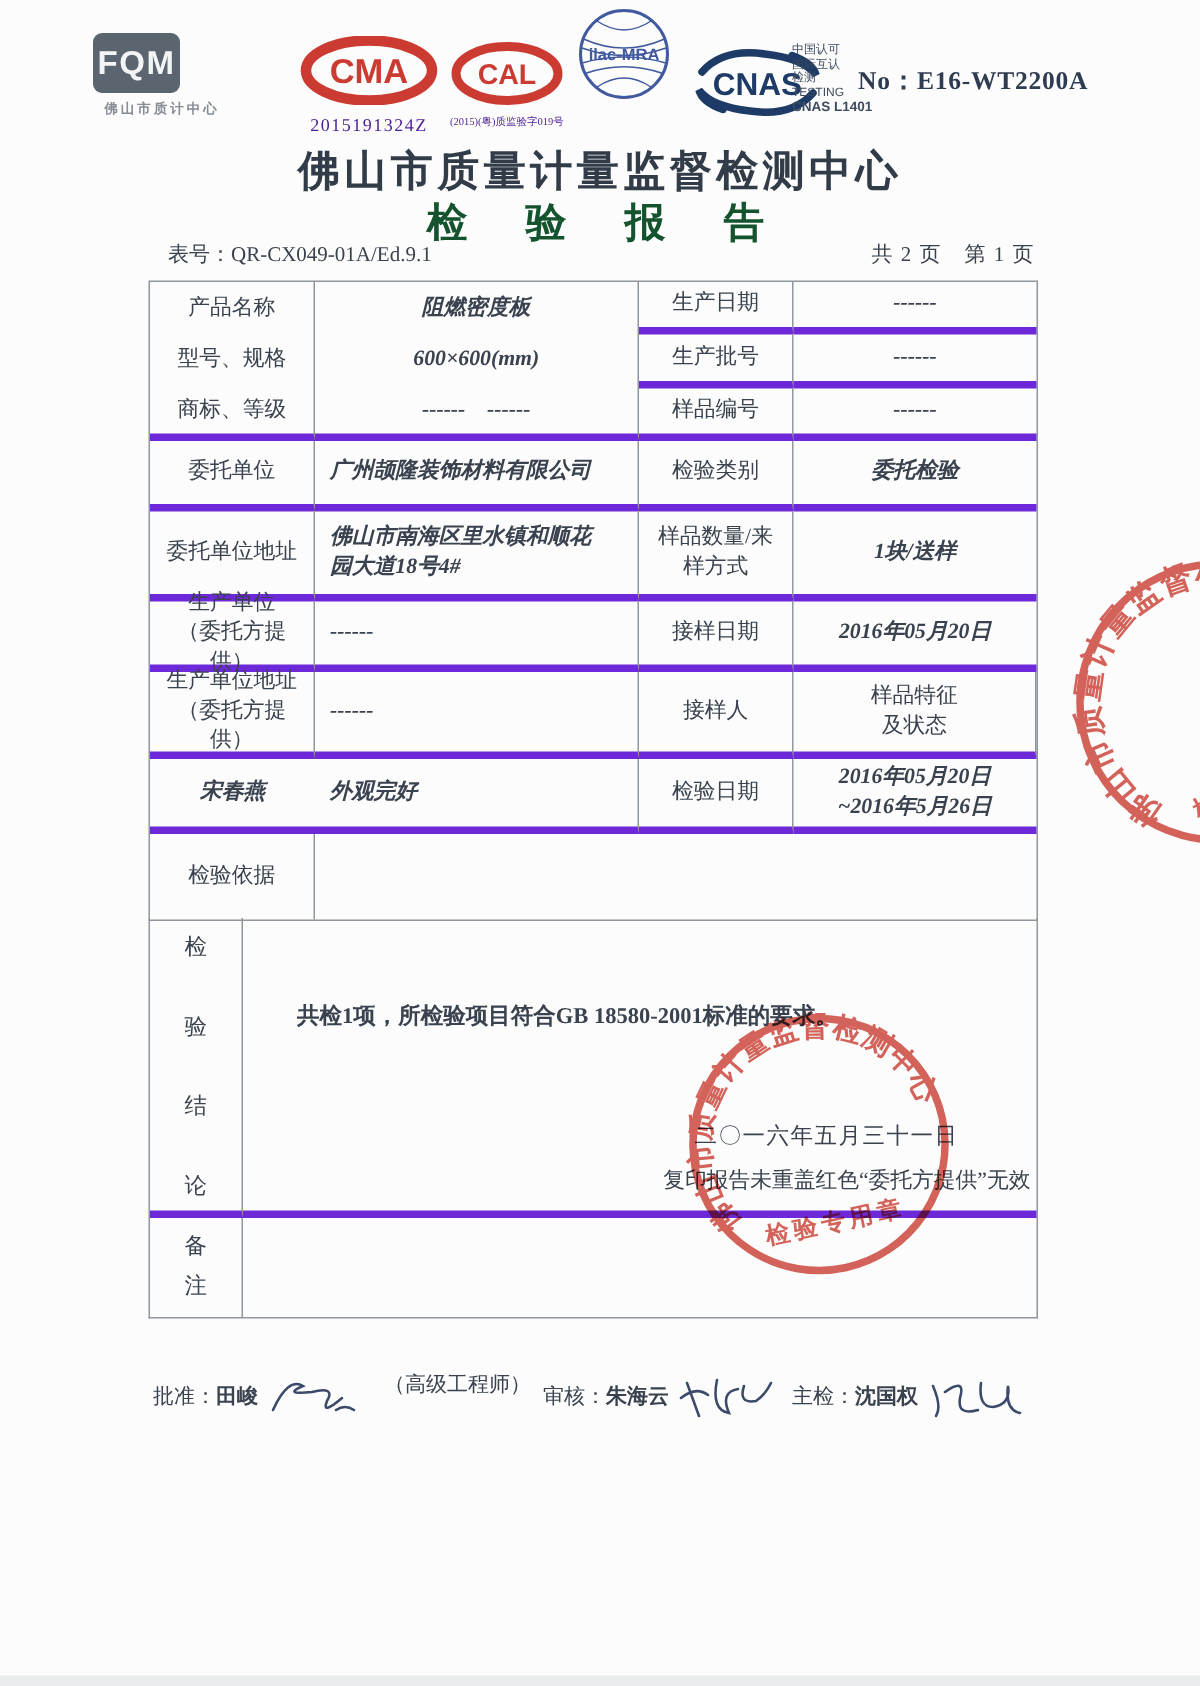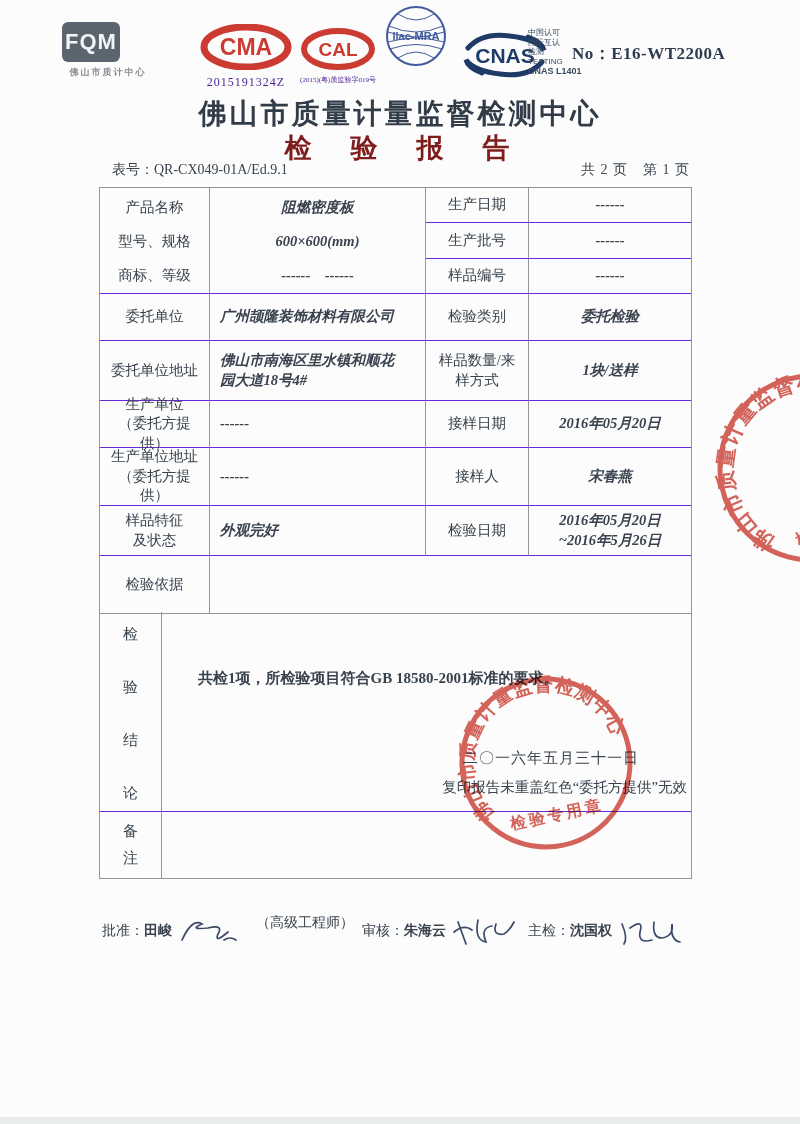--- a/index.html
+++ b/index.html
@@ -26,32 +26,32 @@
   .cnas-wrap{left:462px;top:30px;width:86px;height:50px;}
   .cert-lines{left:528px;top:28px;font-size:8px;color:#3d4a60;line-height:9.5px;
     font-family:"Liberation Sans",sans-serif;}
   .cert-lines .cnas-l{font-weight:bold;font-size:9px;margin-top:1px;}
   .report-no{left:572px;top:42px;font-size:17px;font-weight:bold;color:#2f3b50;letter-spacing:.5px;}
 
   
   .org-title{left:0;top:95px;width:800px;text-align:center;font-size:28px;font-weight:bold;
     letter-spacing:3px;color:#323c49;}
   .doc-title{left:0;top:130px;width:800px;text-align:center;font-size:27px;font-weight:bold;
-    letter-spacing:6px;color:#7f1d1d;}
+    letter-spacing:6px;color:#14532d;}
   .meta-form{left:100px;top:161px;font-size:14px;margin-left:12px;}
   .meta-page{left:430px;top:161px;width:260px;text-align:right;font-size:14px;letter-spacing:1px;}
 
   
   .grid{left:99px;top:187px;width:591px;display:grid;border:1px solid #8f969e;
     grid-template-columns:110px 216px 103px 162px;
     grid-template-rows:35px 36px 35px 47px 60px 47px 58px 50px 57px;
     font-size:14.5px;}
   .grid2{left:99px;top:612px;width:591px;display:grid;border:1px solid #8f969e;border-top:none;
     grid-template-columns:62px 529px;grid-template-rows:200px 66px;font-size:14.5px;}
-  .cell{border-right:1px solid #8f969e;border-bottom:1px solid #6d28d9;
+  .cell{border-right:1px solid #8f969e;border-bottom:5px solid #6d28d9;
     display:flex;align-items:center;justify-content:center;text-align:center;
     padding:2px 4px;box-sizing:border-box;line-height:1.35;}
   .cell.lastcol{border-right:none;}
   .cell.lastrow{border-bottom:none;}
   .cell.left{justify-content:flex-start;text-align:left;padding-left:10px;}
   .cell.bold{font-weight:bold;font-style:italic;}
   .span3{grid-row:span 3;}
   .colspan3{grid-column:span 3;}
   .triple{flex-direction:column;justify-content:space-around;line-height:34px;padding:0;}
   .vlabel{line-height:53px;padding-top:6px;font-size:15px;}
@@ -160,24 +160,24 @@
   <div class="cell pre">生产单位
 （委托方提供）</div>
   <div class="cell left bold">------</div>
   <div class="cell">接样日期</div>
   <div class="cell lastcol bold">2016年05月20日</div>
 
   <div class="cell pre">生产单位地址
 （委托方提供）</div>
   <div class="cell left bold">------</div>
   <div class="cell">接样人</div>
-  <div class="cell lastcol bold">宋春燕</div>
-
   <div class="cell pre">样品特征
 及状态</div>
+
+  <div class="cell lastcol bold">宋春燕</div>
   <div class="cell left bold">外观完好</div>
   <div class="cell">检验日期</div>
   <div class="cell lastcol bold pre">2016年05月20日
 ~2016年5月26日</div>
 
   <div class="cell lastrow">检验依据</div>
 </div>
 
 <div class="abs grid2">
   <div class="cell vlabel pre">检

